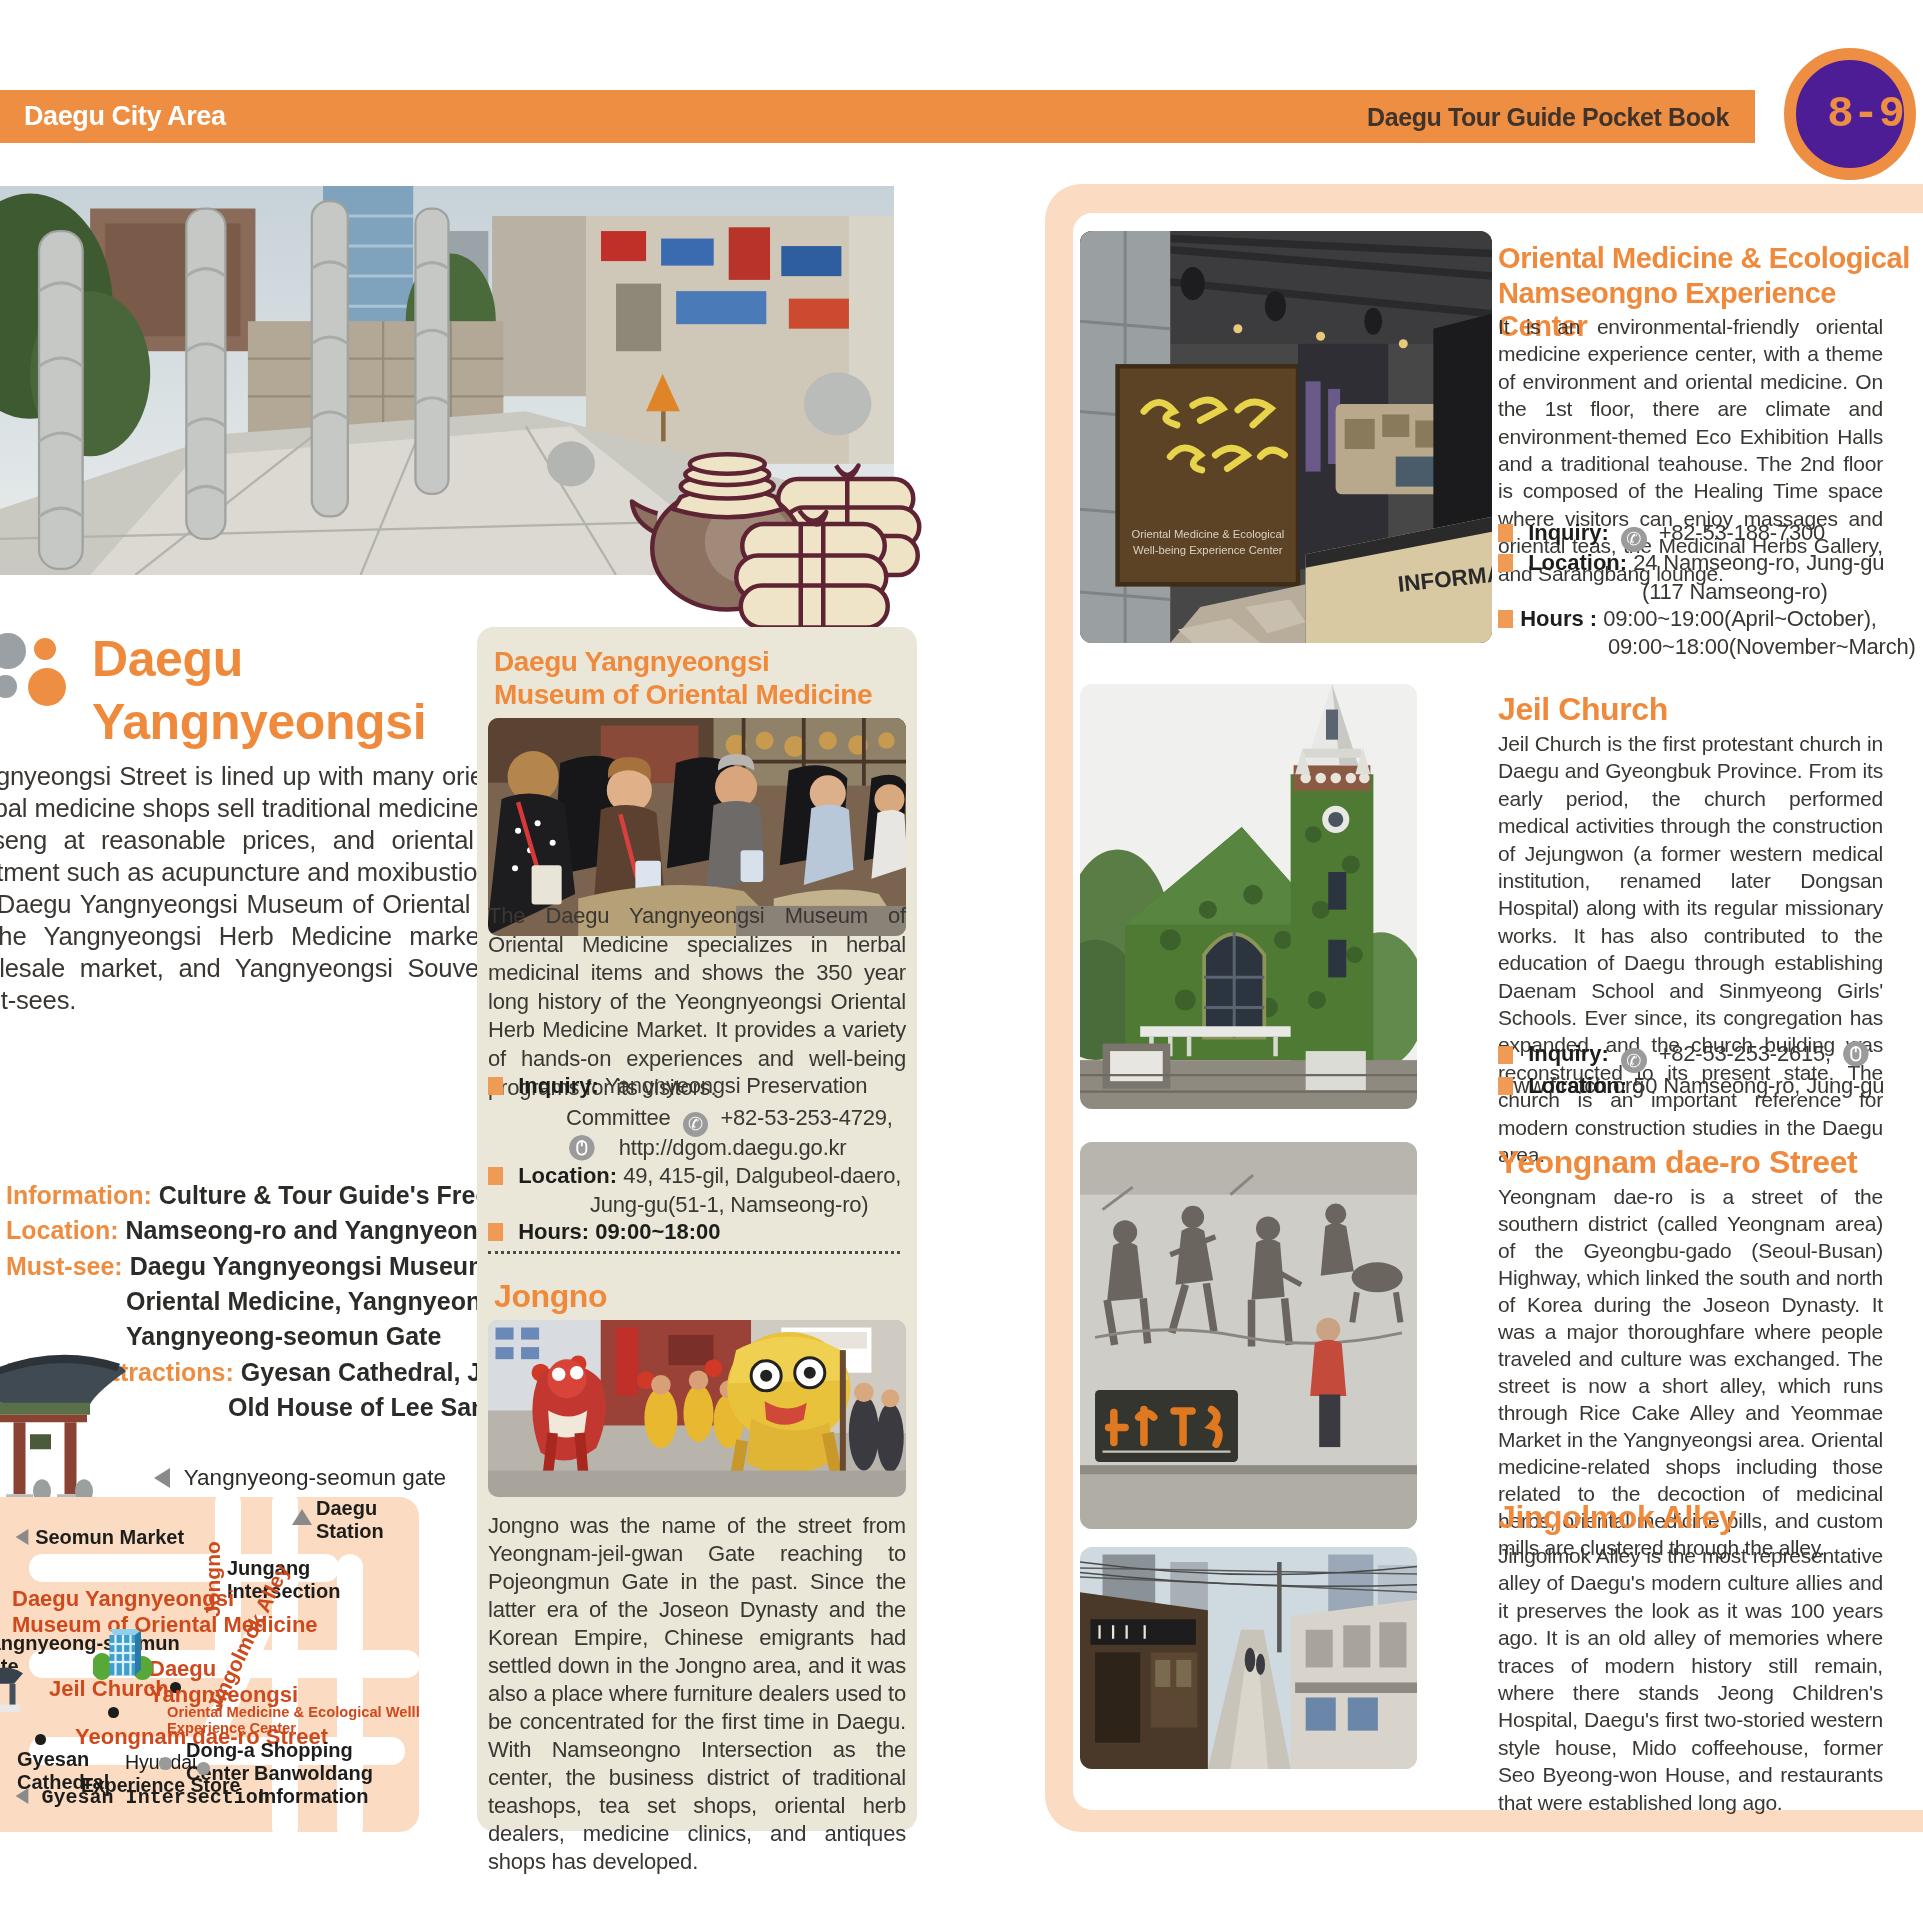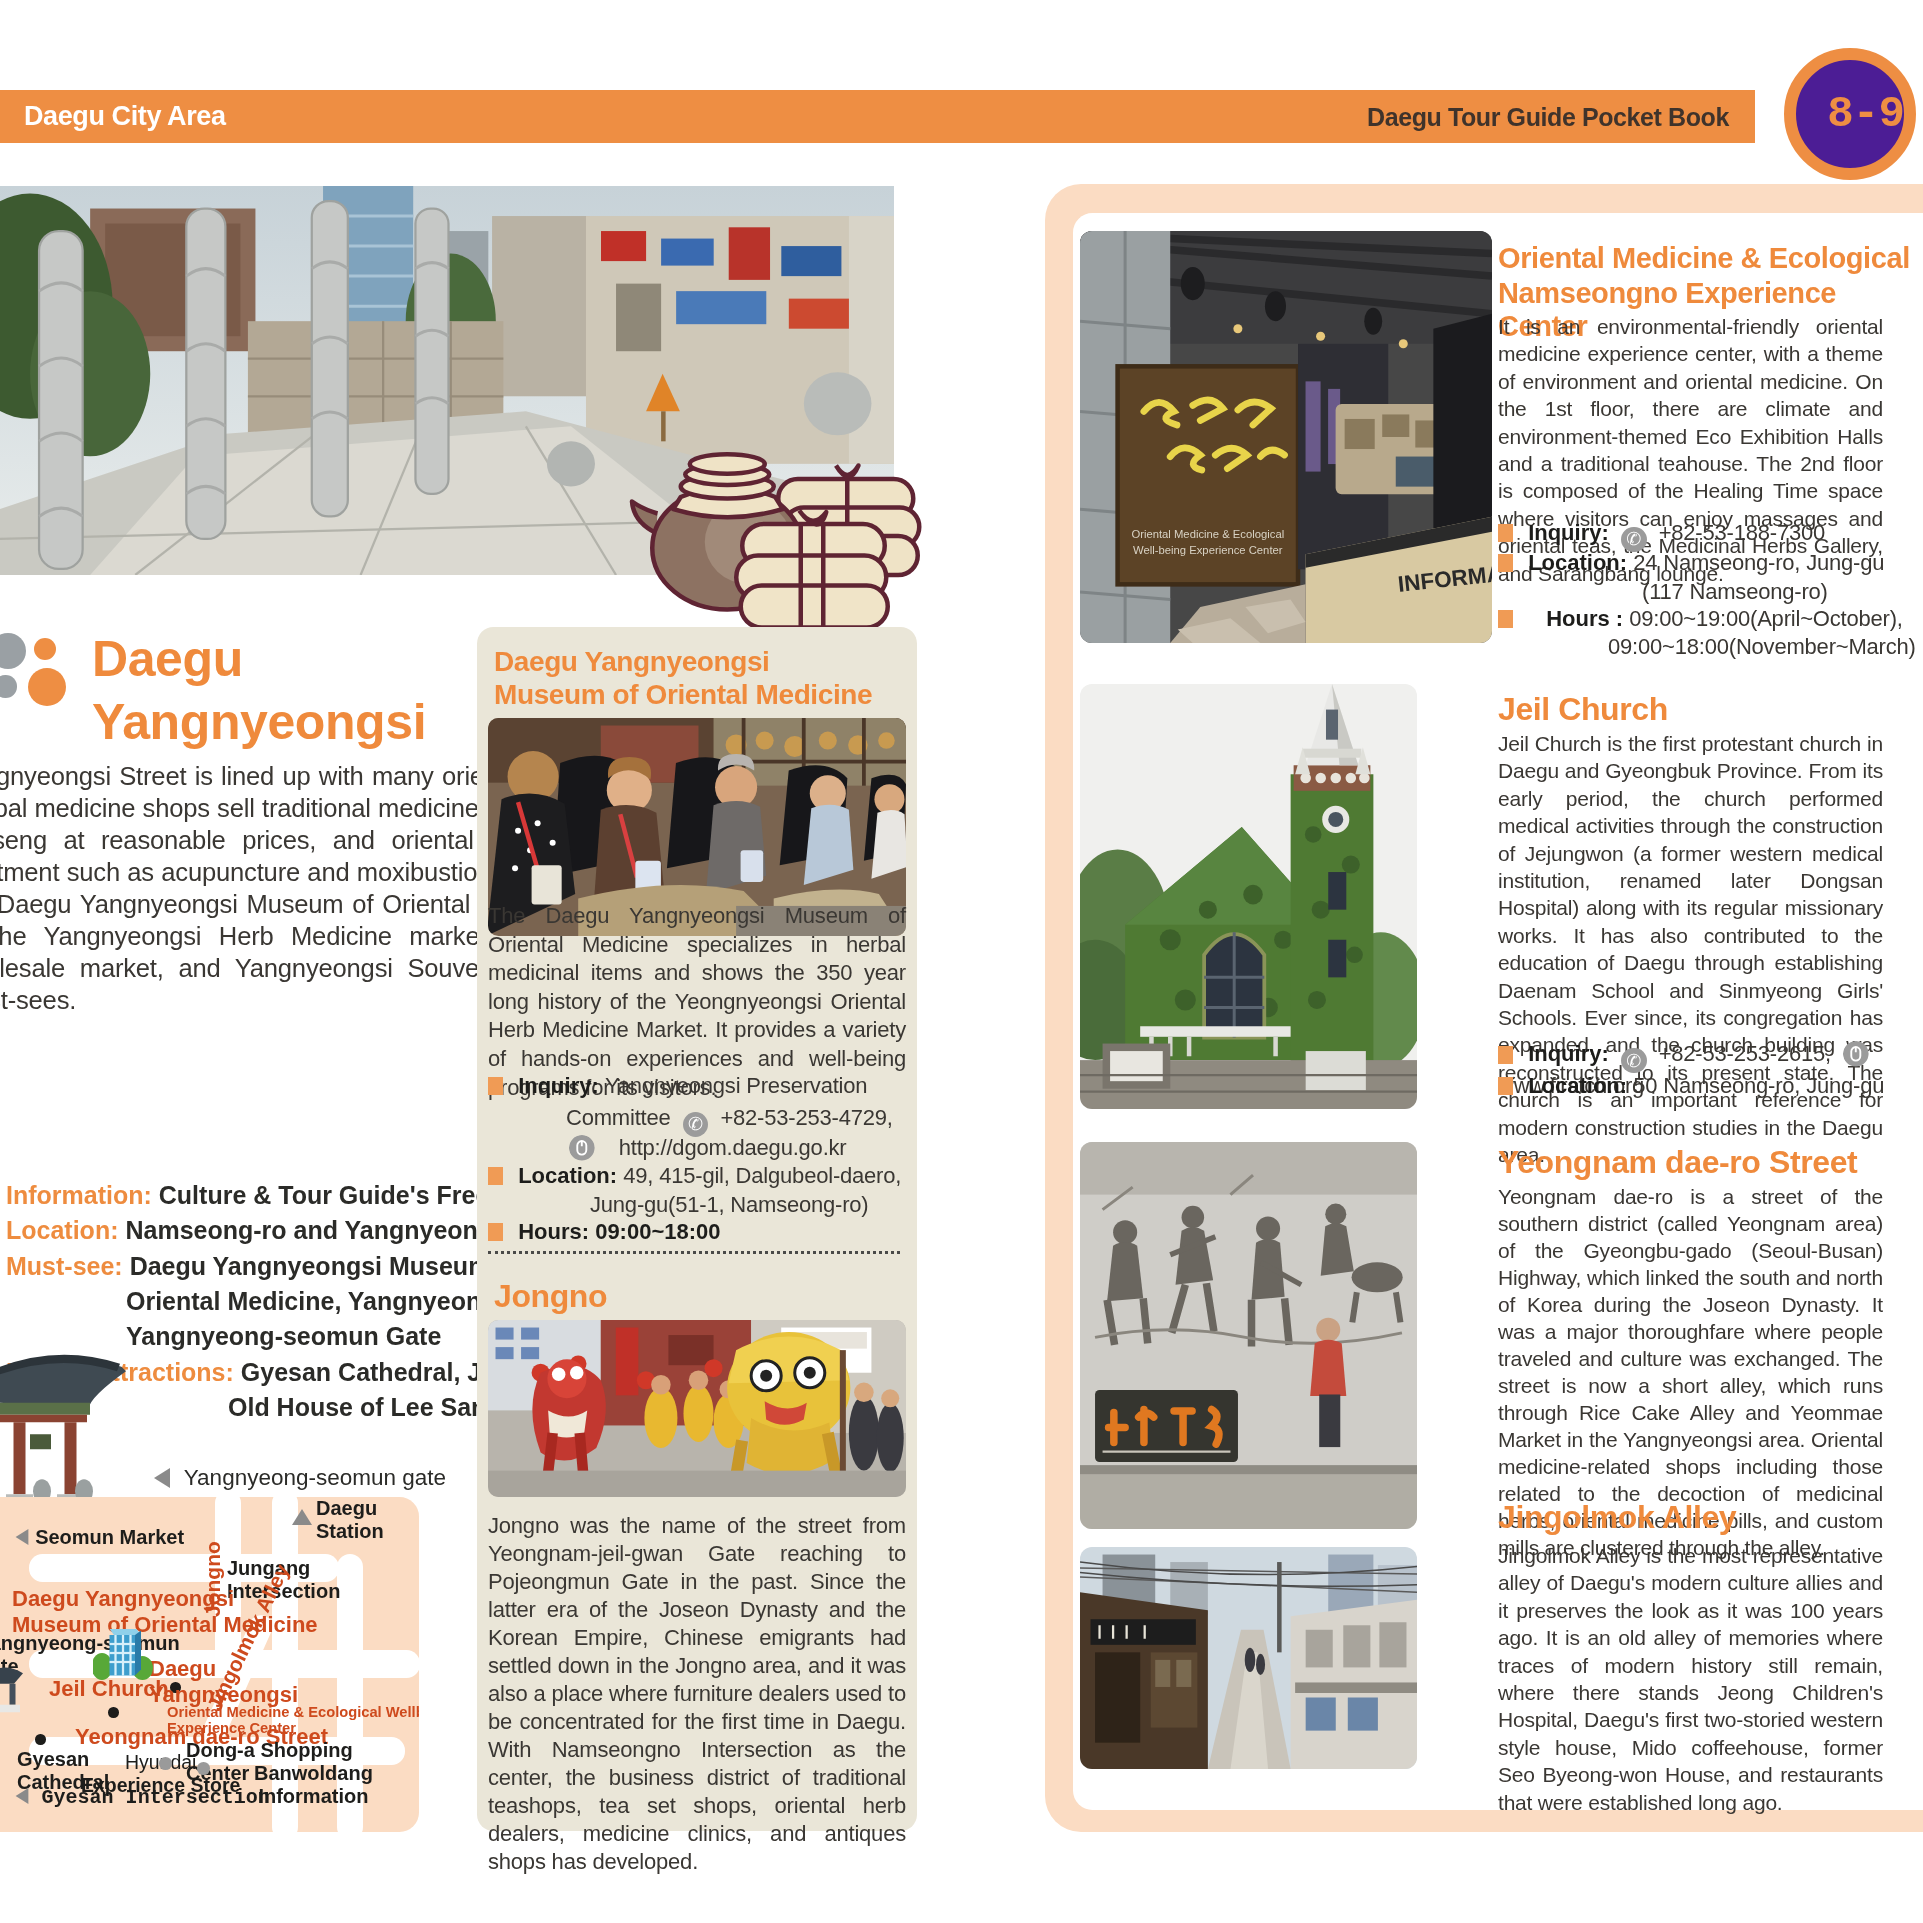--- a/index.html
+++ b/index.html
@@ -519,21 +519,21 @@
     <span class="dlabel" style="margin-left:9px;">Inquiry:</span>
     <span class="icon-circle" style="margin:0 6px;">✆</span>
     <span class="body-text">+82-53-188-7300</span></div>
   <div class="abs" style="left:1498px;top:550px;font-size:22px;">
     <span class="bullet-sq"></span>
     <span class="dlabel" style="margin-left:9px;">Location:</span>
     <span class="body-text">24 Namseong-ro, Jung-gu</span></div>
   <div class="abs body-text" style="left:1642px;top:579px;font-size:22px;">(117 Namseong-ro)</div>
   <div class="abs" style="left:1498px;top:606px;font-size:22px;">
     <span class="bullet-sq"></span>
-    <span class="dlabel" style="margin-left:27px;">Hours :</span>
+    <span class="dlabel" style="margin-left:1px;">Hours :</span>
     <span class="body-text">09:00~19:00(April~October),</span></div>
   <div class="abs body-text" style="left:1608px;top:634px;font-size:22px;">09:00~18:00(November~March)</div>
 
   <svg class="abs" style="left:1080px;top:684px;border-radius:12px;" width="337" height="425" viewBox="0 0 448 565" preserveAspectRatio="none">
     <rect width="448" height="565" fill="#f0f0ee"></rect>
 
     <ellipse cx="50" cy="330" rx="70" ry="110" fill="#5a7d46"></ellipse>
     <ellipse cx="20" cy="420" rx="60" ry="80" fill="#4a6c3a"></ellipse>
     <ellipse cx="400" cy="420" rx="60" ry="90" fill="#628a4c"></ellipse>
 

